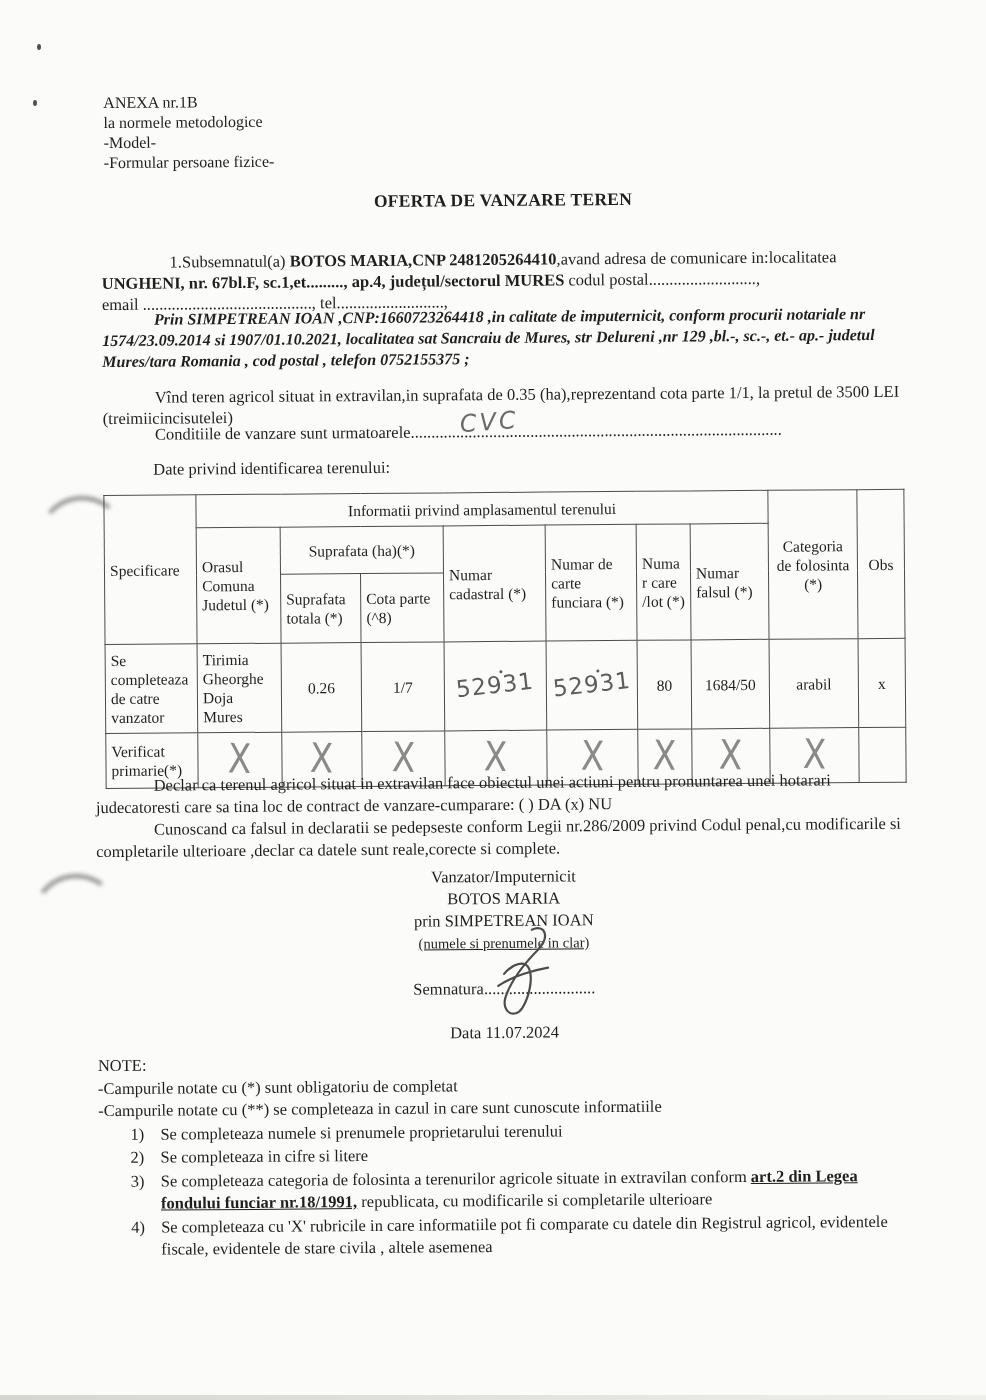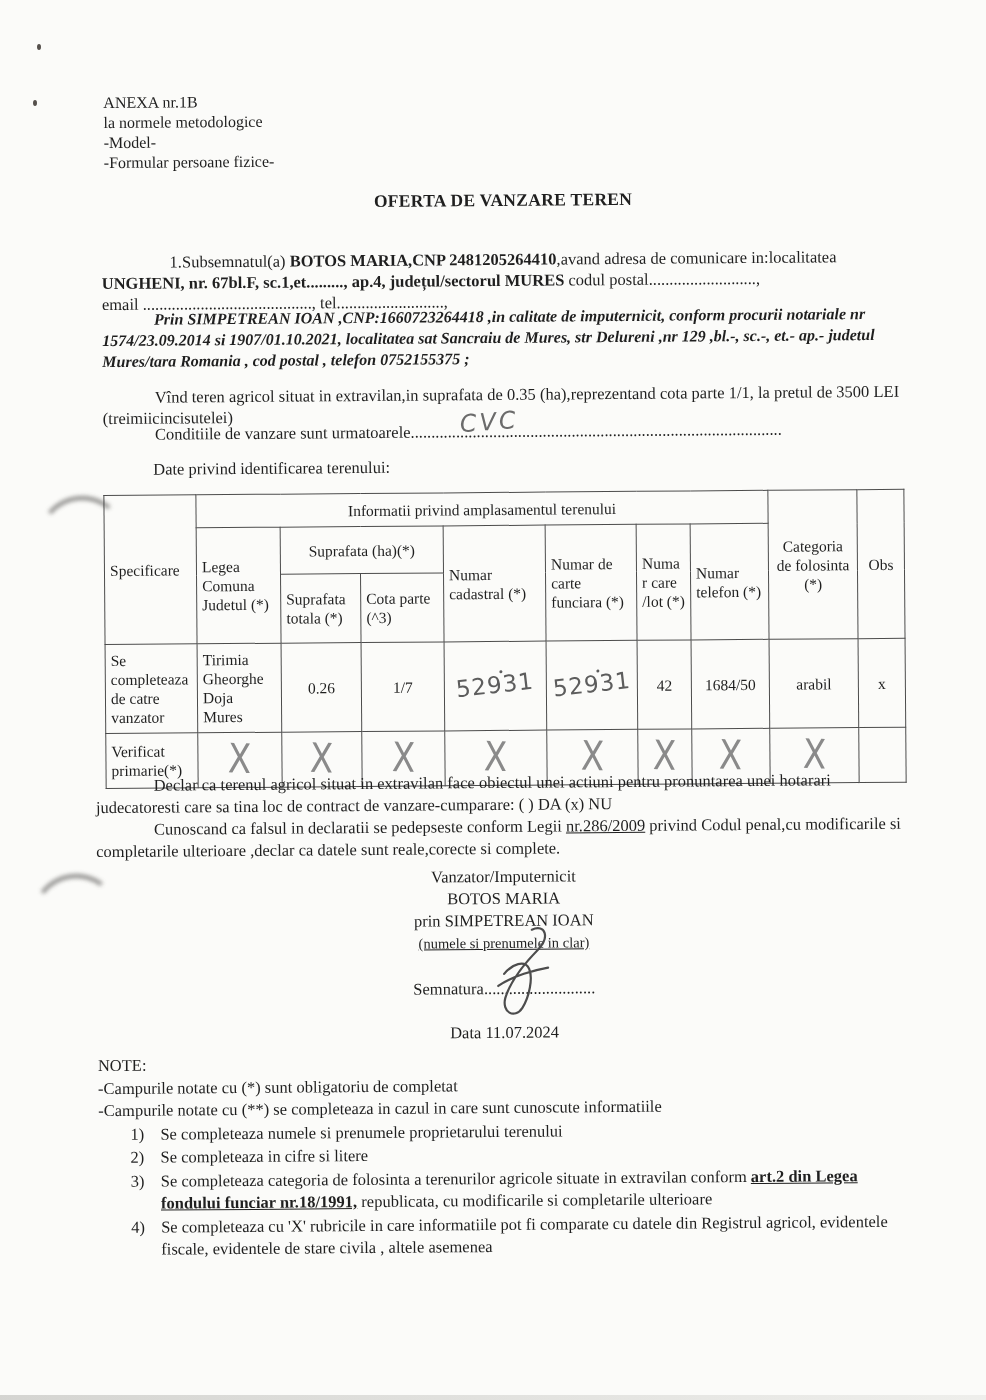--- a/index.html
+++ b/index.html
@@ -80,21 +80,21 @@
     width:3px;height:3px;border-radius:50%;background:#5d5d5d;
   }
   .xm{
     display:inline-block;
     font-family:"DejaVu Sans",sans-serif;font-size:27px;color:#8a8a8a;
     transform:scale(1.25,1.5) rotate(2deg);font-weight:400;
   }
   
   .declaration{left:95px;top:772px;width:812px;}
   .declaration p{text-indent:58px;font-size:16.5px;line-height:22px;}
-  .u{text-decoration:underline;}
+  .u{}
   
   .sig-block{position:absolute;left:0;top:866px;width:100%;text-align:center;
     font-size:16.5px;line-height:22px;padding-left:18px;box-sizing:border-box;}
   .sig-note{font-size:14.5px;text-decoration:underline;}
   .sig-line{margin-top:24px;}
   .sig-date{margin-top:22px;}
   .sig-svg{position:absolute;left:486px;top:926px;z-index:3;}
   
   .notes{position:absolute;left:95px;top:1052px;width:812px;
     font-size:16.5px;line-height:22.5px;}
@@ -151,39 +151,39 @@
         <col style="width:47px">
       </colgroup>
       <tbody>
           <tr class="h1">
         <td class="c-spec" rowspan="3">Specificare</td>
         <td colspan="7">Informatii privind amplasamentul terenului</td>
         <td rowspan="3">Categoria de folosinta (*)</td>
         <td rowspan="3" class="ctr">Obs</td>
       </tr>
       <tr class="h2">
-        <td rowspan="2">Legea Comuna Judetul (*)</td>
+        <td rowspan="2">Orasul Comuna Judetul (*)</td>
         <td colspan="2" class="grp">Suprafata (ha)(*)</td>
         <td rowspan="2">Numar cadastral (*)</td>
         <td rowspan="2">Numar de carte funciara (*)</td>
         <td rowspan="2">Numa r care /lot (*)</td>
-        <td rowspan="2">Numar telefon (*)</td>
+        <td rowspan="2">Numar falsul (*)</td>
       </tr>
       <tr class="h3">
         <td>Suprafata totala (*)</td>
-        <td>Cota parte (^3)</td>
+        <td>Cota parte (^8)</td>
       </tr>
       <tr class="r1">
         <td>Se completeaza de catre vanzator</td>
         <td>Tirimia Gheorghe Doja Mures</td>
         <td class="ctr">0.26</td>
         <td class="ctr">1/7</td>
         <td class="hwcell"><span class="hw-num">52931</span></td>
         <td class="hwcell"><span class="hw-num">52931</span></td>
-        <td class="ctr">42</td>
+        <td class="ctr">80</td>
         <td class="ctr">1684/50</td>
         <td class="ctr">arabil</td>
         <td class="ctr">x</td>
       </tr>
       <tr class="r2">
         <td>Verificat primarie(*)</td>
         <td class="ctr"><span class="xm">X</span></td>
         <td class="ctr"><span class="xm">X</span></td>
         <td class="ctr"><span class="xm">X</span></td>
         <td class="ctr"><span class="xm">X</span></td>

